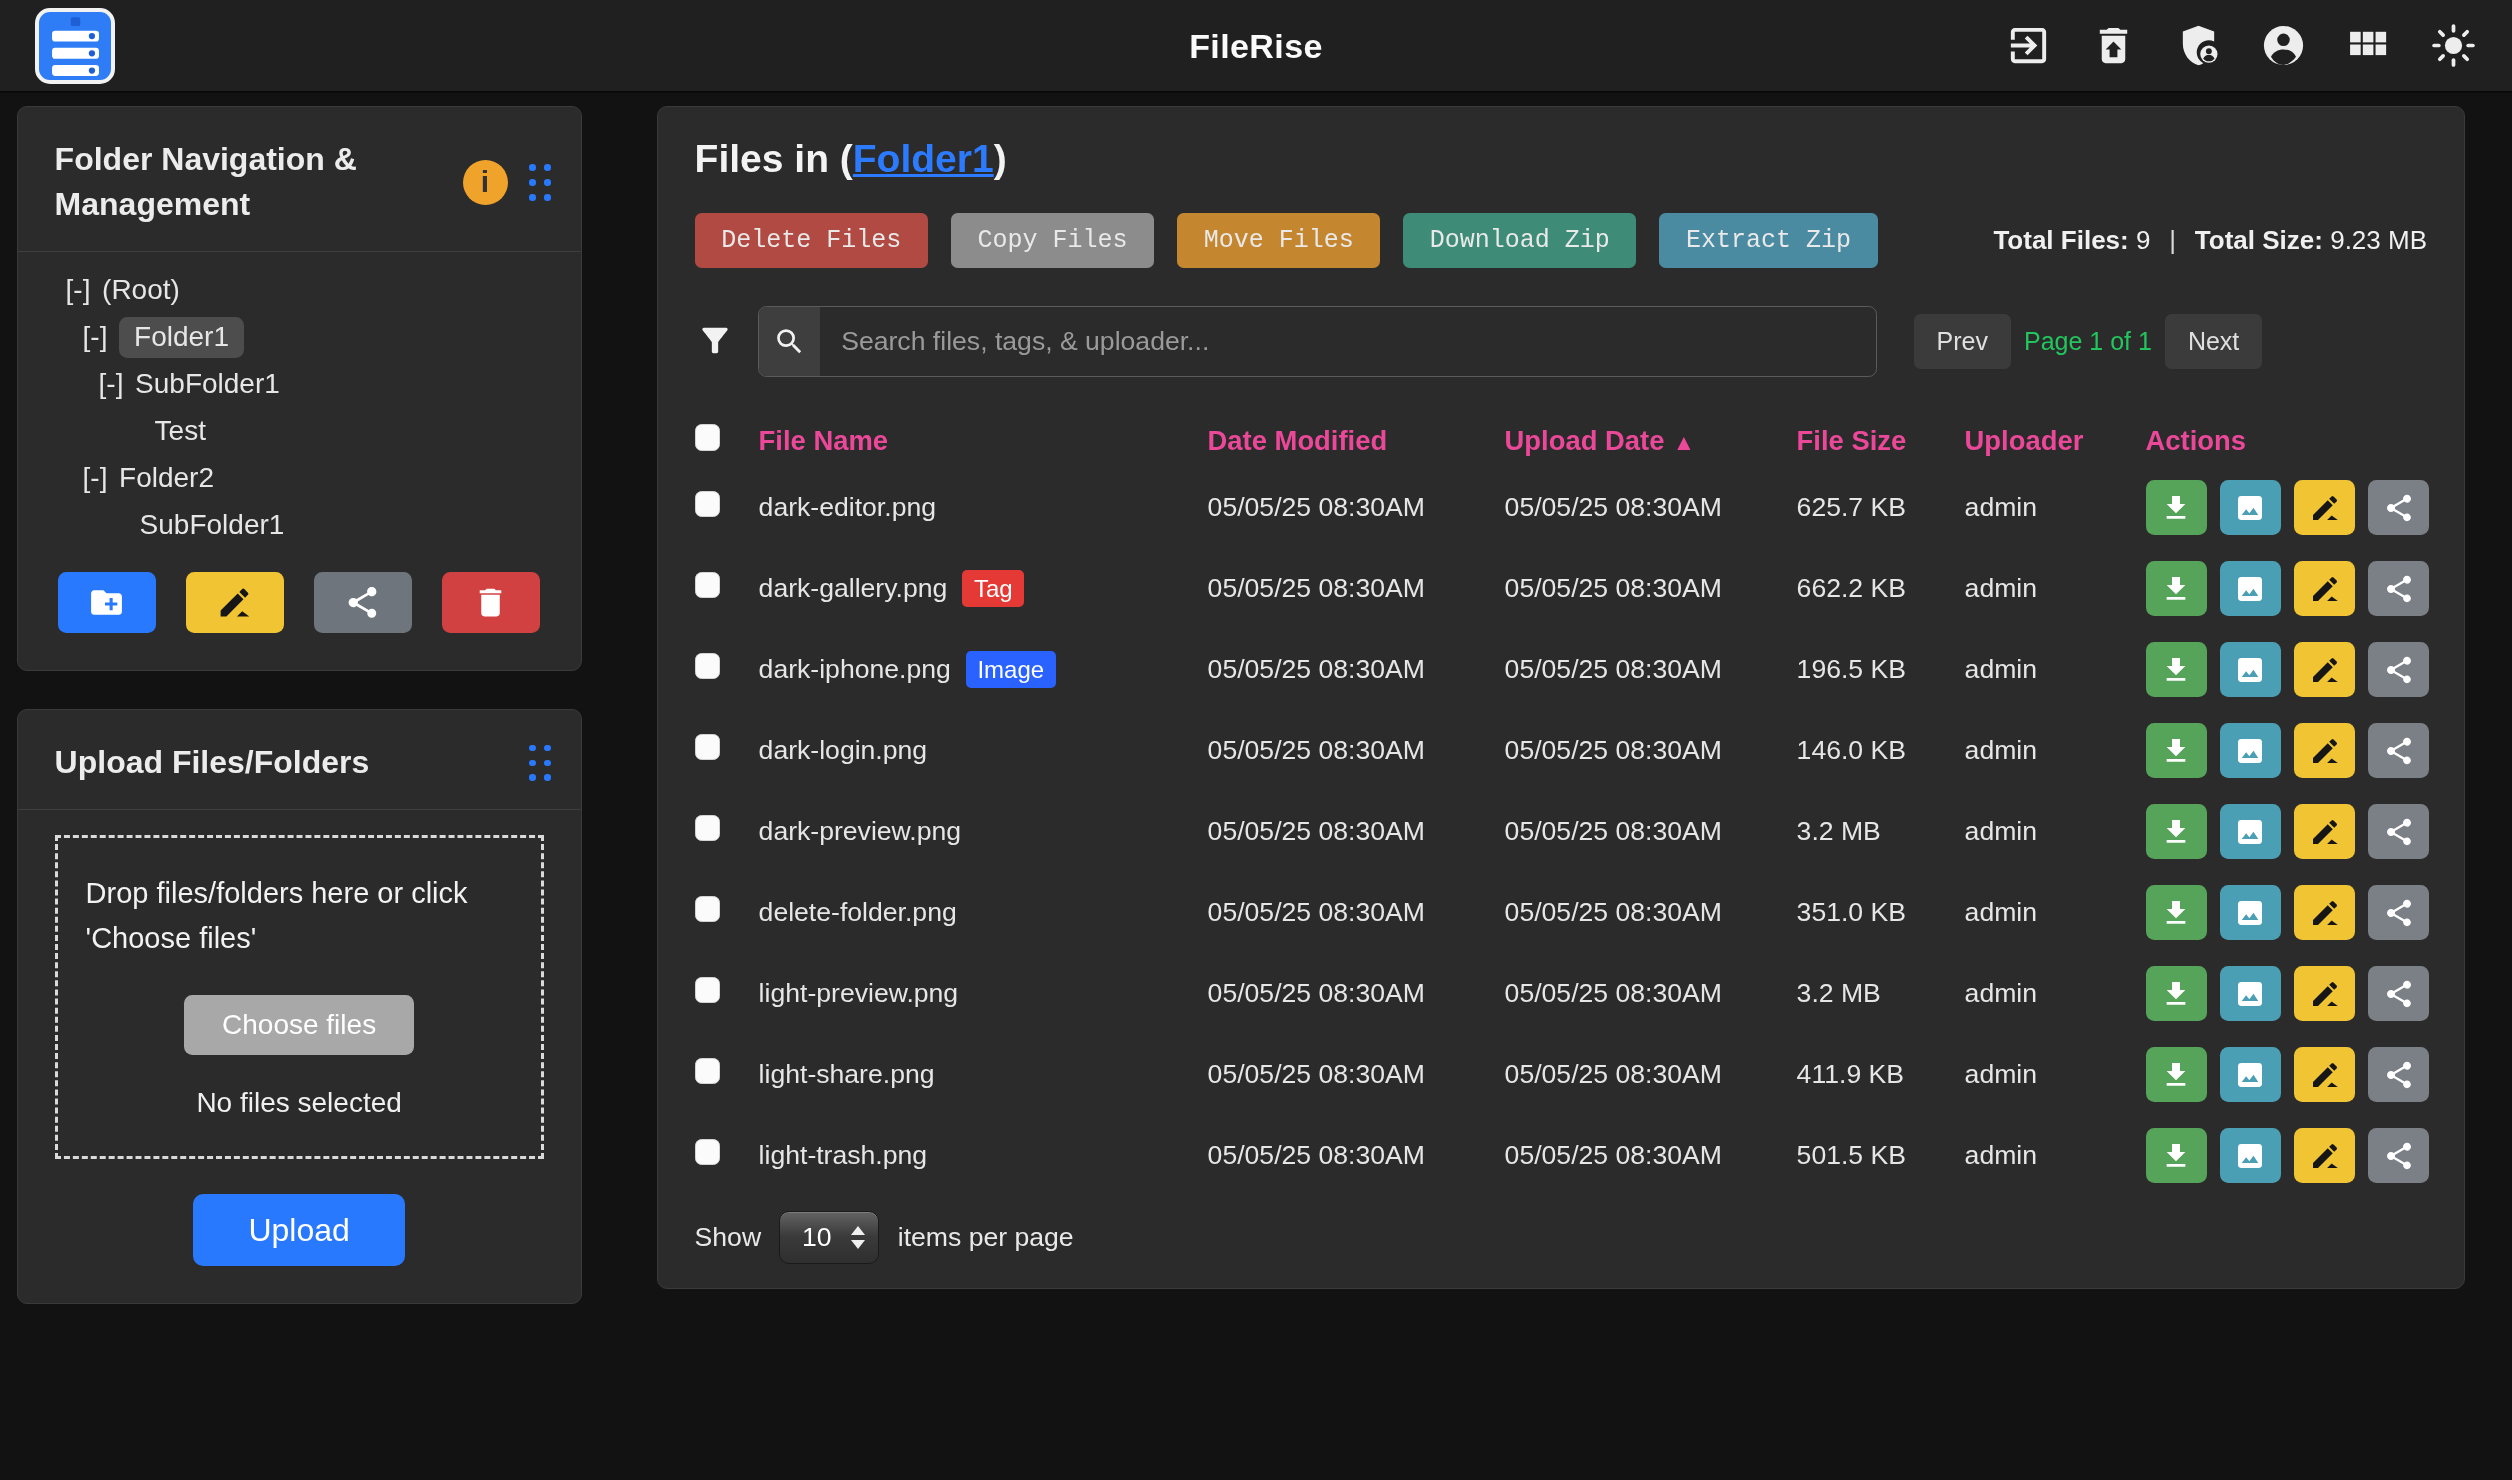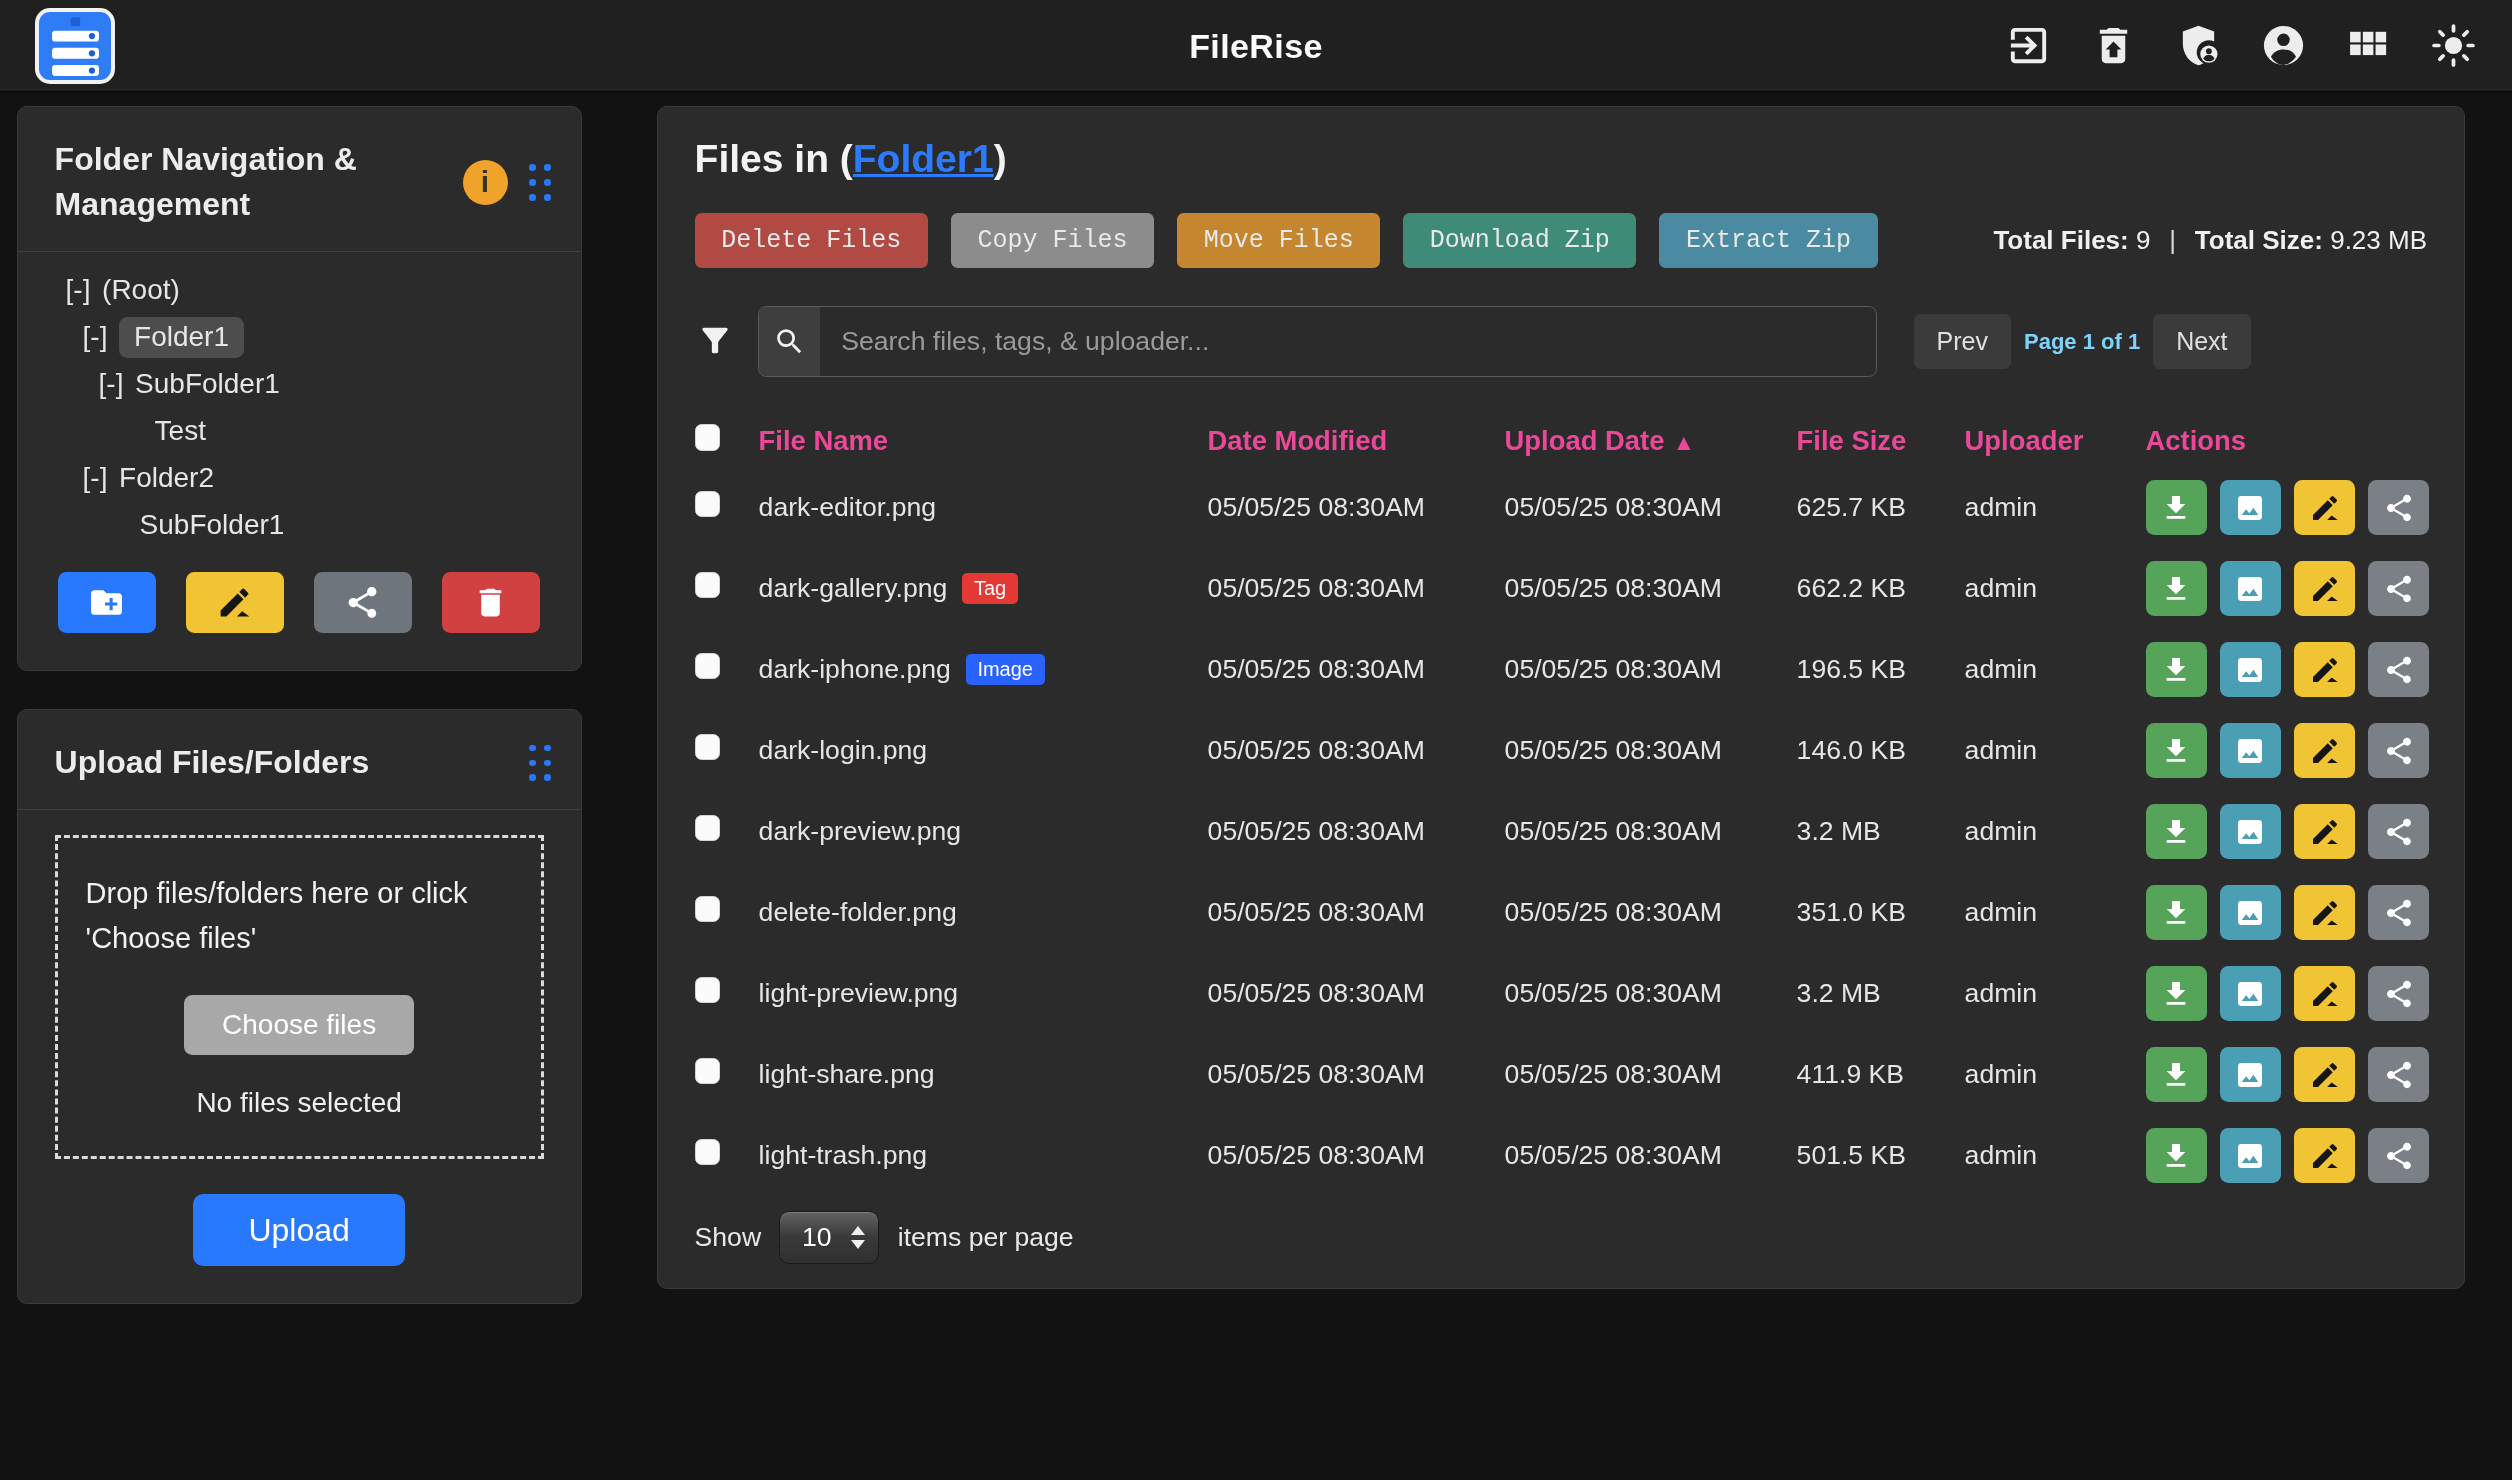--- a/index.html
+++ b/index.html
@@ -103,39 +103,39 @@
   .search-input {
     flex:1; background:transparent; border:none; outline:none; color:#e8e8e8;
     font-size:26.6px; padding:0 21.6px; font-family:inherit;
   }
   .search-input::placeholder { color:#9a9a9a; }
   .pager { display:flex; align-items:center; gap:13px; margin-left:37px; }
   .pg-btn {
     background:#3b3b3b; border:none; border-radius:6.6px; cursor:pointer; color:#e0e0e0;
     font-size:25px; padding:13.3px 23px; font-family:inherit;
   }
-  .page-info { font-size:22px; color:#7dd3fc; white-space:nowrap;font-weight:bold; }
+  .page-info { font-size:25px; color:#22c55e; white-space:nowrap; }
 
   
   .file-table { margin-top:38px; }
   .trow, .thead {
     display:grid; grid-template-columns:64px 449px 297px 292px 168px 181px 1fr;
     align-items:center;
   }
   .thead { height:52px; font-size:27.4px; font-weight:bold; color:#ec4899; }
   .thead .th { cursor:pointer; white-space:nowrap; }
   .sort-glyph { font-size:22.4px; margin-left:8.3px; }
   .trow { height:81px; font-size:26.6px; color:#e6e6e6; }
   .cb {
     width:25px; height:26.6px; background:#fbfbfb; border:1.7px solid #d4d4d4; border-radius:6.6px;
     display:inline-block; cursor:pointer;
   }
   .cell-name { display:flex; align-items:center; white-space:nowrap; overflow:hidden; }
   .badge {
-    margin-left:15px; font-size:20px; color:#fff; padding:4.2px 11.6px; border-radius:5px; white-space:nowrap;
+    margin-left:15px; font-size:24px; color:#fff; padding:4.2px 11.6px; border-radius:5px; white-space:nowrap;
   }
   .cell-actions { display:flex; gap:13.3px; }
   .cell-actions .icon-btn { width:61px; height:55px; }
   .cell-actions .icon-btn svg { width:32px; height:32px; }
 
   
   .table-footer { display:flex; align-items:center; margin-top:11.6px; height:60px; font-size:26.6px; color:#e9e9e9; }
   .page-size-select {
     margin:0 18.3px; width:100px; height:53px; border-radius:10px; cursor:pointer;
     background:linear-gradient(#636363, #3a3a3a 48%, #2f2f2f);

